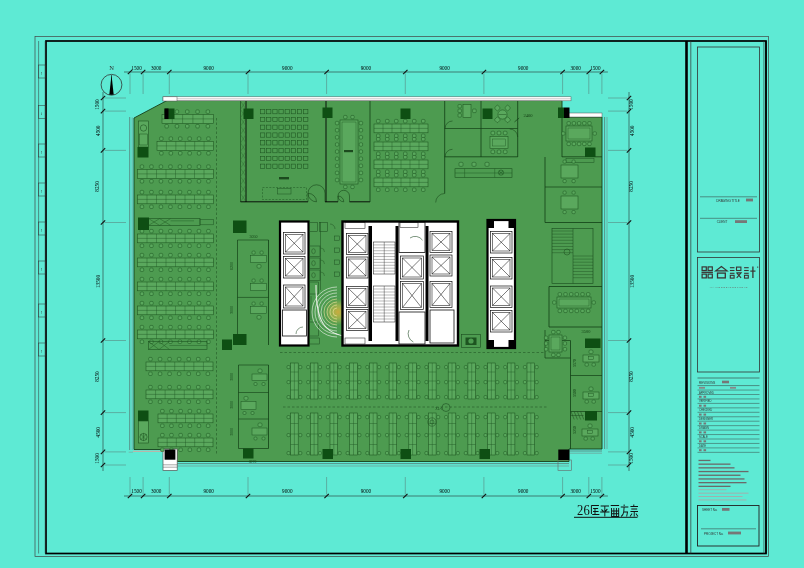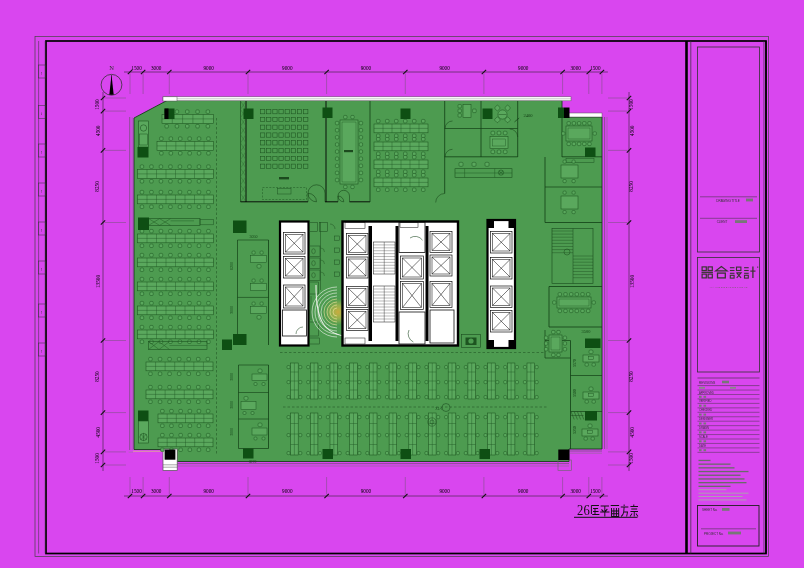--- a/index.html
+++ b/index.html
@@ -1,16 +1,16 @@
 <!DOCTYPE html>
 <html><head>
 <meta charset="utf-8">
 <style>
   html,body { margin:0; padding:0; background:#fff; }
-  #sheet { position:relative; width:804px; height:568px; background:#d946ef;
+  #sheet { position:relative; width:804px; height:568px; background:#5eead4;
            font-family:"Liberation Sans", sans-serif; }
 </style>
 </head>
 <body>
 <div id="sheet">
 <svg width="804" height="568" viewBox="0 0 804 568">
 
 <rect x="35" y="36.5" width="733.5" height="520" fill="none" stroke="#444" stroke-width="0.7"></rect>
 
 <rect x="46" y="41" width="720" height="512.5" fill="none" stroke="#000" stroke-width="1.7"></rect>

